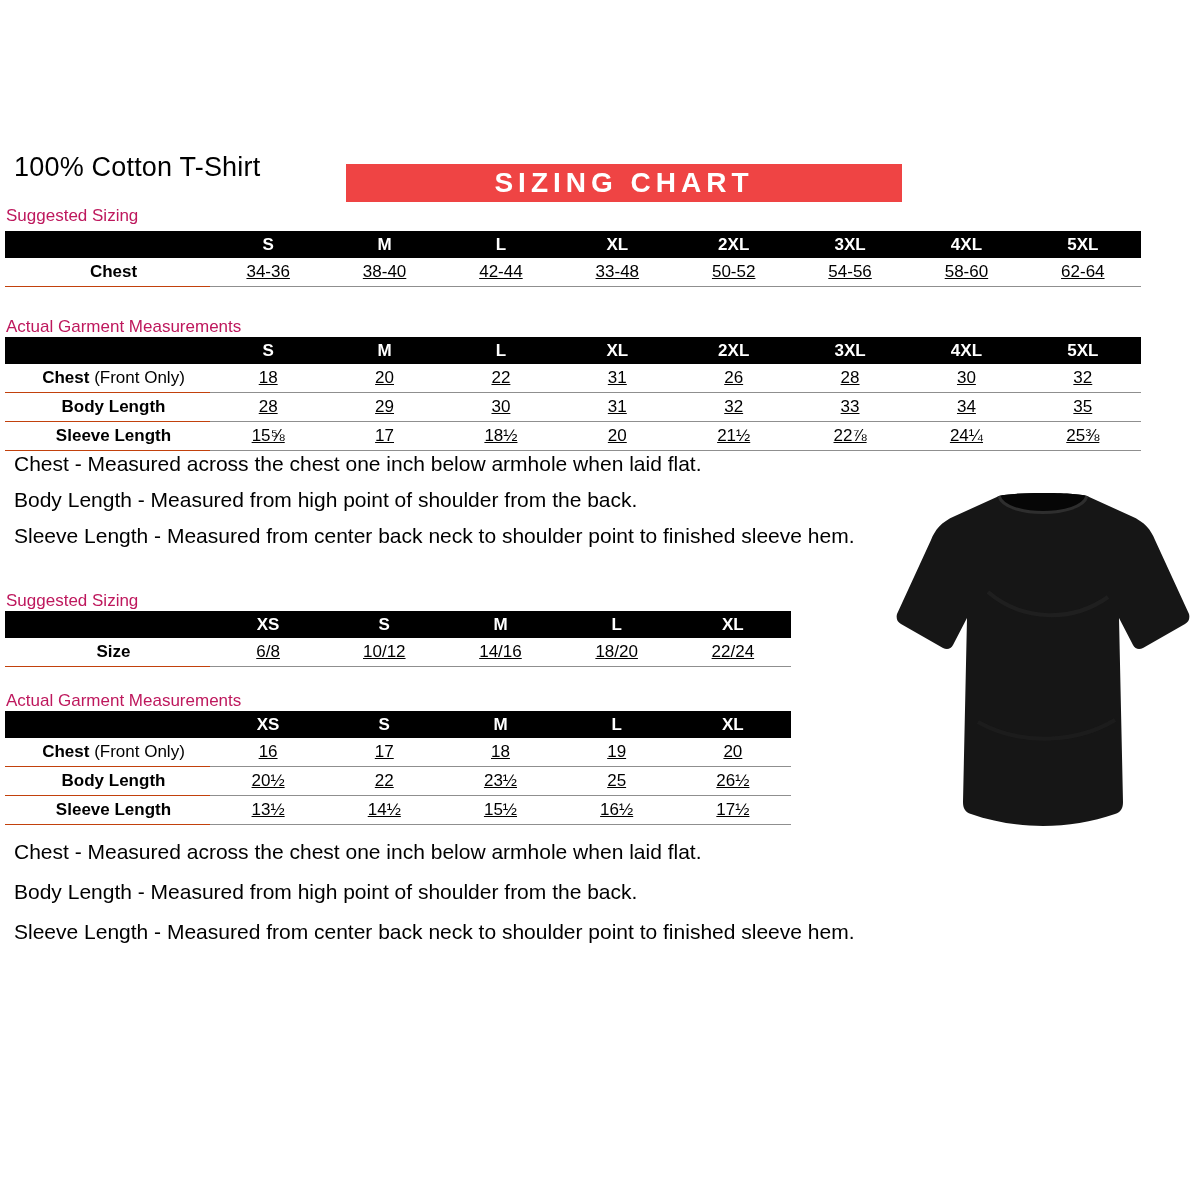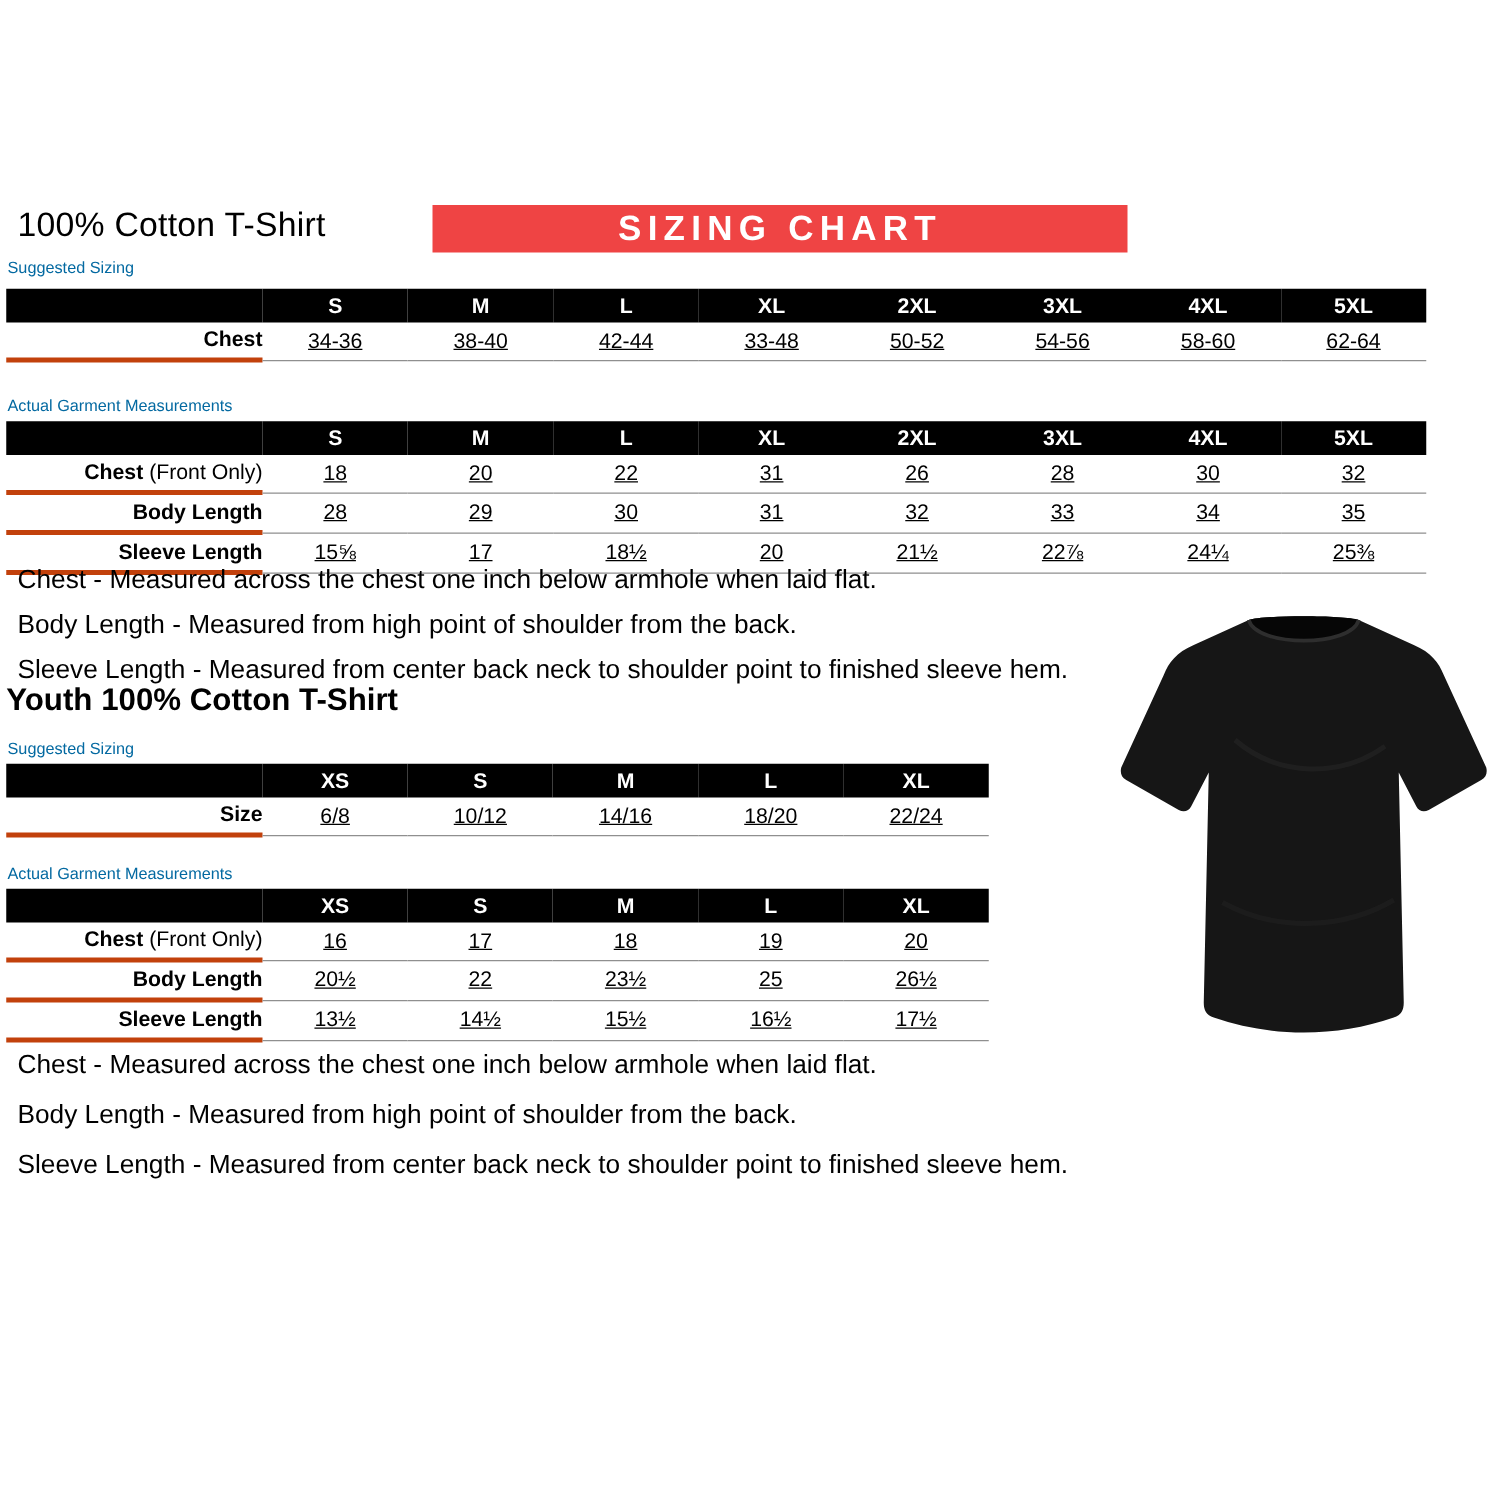--- a/index.html
+++ b/index.html
@@ -1,37 +1,37 @@
 <!DOCTYPE html>
 <html><head>
 <meta charset="utf-8">
 <style>
   html,body{margin:0;padding:0;background:#fff;}
   body{width:1200px;height:1200px;font-family:"Liberation Sans",sans-serif;color:#000;}
   .page{position:relative;width:1200px;height:1200px;overflow:hidden;background:#fff;}
 
-  .title{position:absolute;left:14px;top:165px;margin:0;font-size:27px;font-weight:400;letter-spacing:.2px;}
+  .title{position:absolute;left:14px;top:152px;margin:0;font-size:27px;font-weight:400;letter-spacing:.2px;}
   .banner{position:absolute;left:346px;top:164px;width:556px;height:38px;background:#ef4444;color:#fff;
           display:flex;align-items:center;justify-content:center;font-size:28px;font-weight:bold;letter-spacing:5px;}
   .youth-title{position:absolute;left:5px;top:546px;margin:0;font-size:25px;font-weight:bold;}
 
-  .sec-label{position:absolute;font-size:13px;color:#0369a1;}
+  .sec-label{position:absolute;font-size:17px;color:#be185d;}
   #lbl-adult-suggested{left:6px;top:206px;}
   #lbl-adult-actual{left:6px;top:317px;}
   #lbl-youth-suggested{left:6px;top:591px;}
   #lbl-youth-actual{left:6px;top:691px;}
 
   table.sizing-table{position:absolute;border-collapse:collapse;table-layout:fixed;}
   #tbl-0{left:5px;top:231px;width:1136px;}
   #tbl-1{left:5px;top:337px;width:1136px;}
   #tbl-2{left:5px;top:611px;width:786px;}
   #tbl-3{left:5px;top:711px;width:786px;}
 
   .sizing-table thead th{background:#000;color:#fff;font-size:17px;font-weight:bold;height:27px;padding:0;text-align:center;}
-  .sizing-table tbody th{font-size:17px;font-weight:bold;text-align:right;padding:0 0 0 12px;height:28px;border-bottom:4px solid #c2410c;}
+  .sizing-table tbody th{font-size:17px;font-weight:bold;text-align:center;padding:0 0 0 12px;height:28px;border-bottom:1px solid #c2410c;}
   .sizing-table tbody td{font-size:17px;text-align:center;height:28px;padding:0;border-bottom:1px solid #8f8f8f;text-decoration:underline;}
   .sizing-table .sfx{font-weight:normal;}
   col.labelcol{width:205px;}
 
   .notes{position:absolute;left:14px;font-size:21px;}
   .notes p{margin:0 0 12px 0;}
   #adult-notes{top:452px;}
   #youth-notes{top:840px;}
   #youth-notes p{margin-bottom:16px;}
 
@@ -151,21 +151,20 @@
         </tr>
       </tbody>
     </table>
 
   <div class="notes" id="adult-notes">
     <p>Chest - Measured across the chest one inch below armhole when laid flat.</p>
     <p>Body Length - Measured from high point of shoulder from the back.</p>
     <p>Sleeve Length - Measured from center back neck to shoulder point to finished sleeve hem.</p>
   </div>
 
-  <h2 class="youth-title">Youth 100% Cotton T-Shirt</h2>
 
   <div class="sec-label" id="lbl-youth-suggested">Suggested Sizing</div>
   <table class="sizing-table" id="tbl-2">
       <colgroup>
         <col class="labelcol">
         <col>
         <col>
         <col>
         <col>
         <col>

